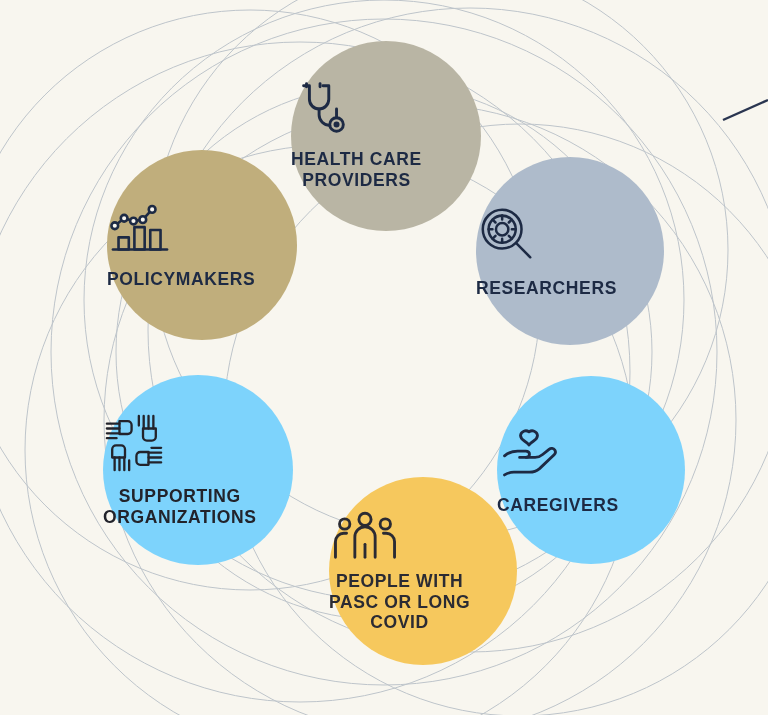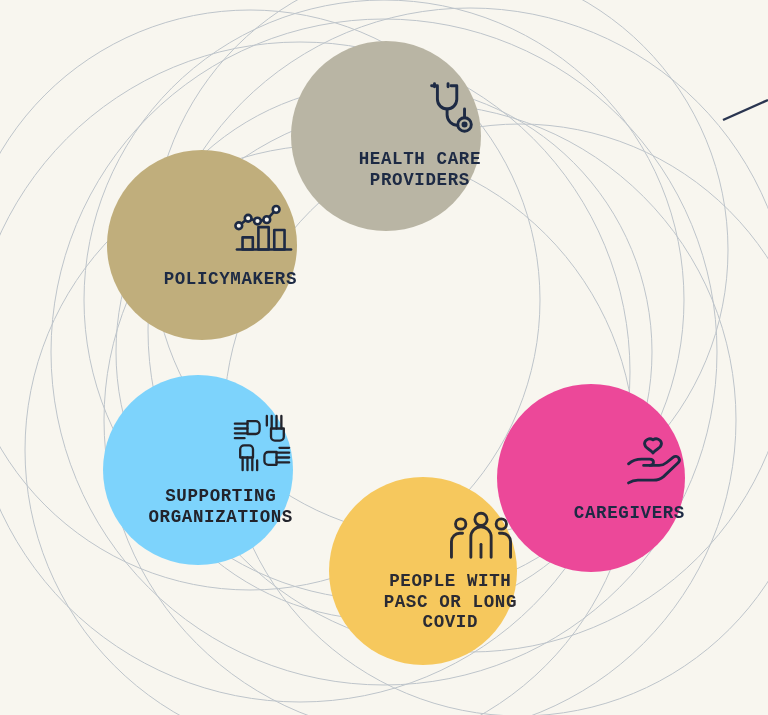--- a/index.html
+++ b/index.html
@@ -27,42 +27,41 @@
     top: 0;
     width: 768px;
     height: 715px;
     pointer-events: none;
   }
   .node {
     position: absolute;
     border-radius: 50%;
     display: flex;
     flex-direction: column;
-    align-items: flex-end;
+    align-items: flex-start;
     justify-content: center;
     box-sizing: border-box;
     text-align: center;
-    font-family: Liberation Mono, monospace;
   }
   .node .icon-wrap {
     display: block;
     line-height: 0;
   }
   .node .node-label {
     color: #1d2a44;
     font-weight: bold;
     letter-spacing: 0.035em;
     line-height: 1.18;
     white-space: pre-line;
     text-transform: uppercase;
   }
   
   #node-hcp      { left: 291px; top: 41px;  width: 190px; height: 190px; background: #b9b5a4; }
   #node-research { left: 476px; top: 157px; width: 188px; height: 188px; background: #aebbcb; }
-  #node-care     { left: 497px; top: 384px; width: 188px; height: 188px; background: #ec4899; }
+  #node-care     { left: 497px; top: 376px; width: 188px; height: 188px; background: #7dd3fc; }
   #node-people   { left: 329px; top: 477px; width: 188px; height: 188px; background: #f6c85d; }
   #node-support  { left: 103px; top: 375px; width: 190px; height: 190px; background: #7dd3fc; }
   #node-policy   { left: 107px; top: 150px; width: 190px; height: 190px; background: #c0ae7c; }
 
   #node-hcp      .node-label { font-size: 17.5px; margin-top: 10px; }
   #node-research .node-label { font-size: 17.5px; margin-top: 12px; }
   #node-care     .node-label { font-size: 17.5px; margin-top: 14px; }
   #node-people   .node-label { font-size: 17.5px; margin-top: 10px; color:#2b2b33; }
   #node-support  .node-label { font-size: 17.5px; margin-top: 12px; color:#22232b; }
   #node-policy   .node-label { font-size: 17.5px; margin-top: 12px; }
@@ -100,20 +99,32 @@
         <path d="M29 33v6a11 11 0 0 0 11 11"></path>
         <circle cx="47" cy="49" r="7"></circle>
         <circle cx="47" cy="49" r="1.6"></circle>
         <path d="M47 42V33"></path>
       </svg>
     </span>
     <span class="node-label">HEALTH CARE
 PROVIDERS</span>
   </div>
 
+  <div class="node" id="node-research">
+    <span class="icon-wrap">
+      <svg width="62" height="62" viewBox="0 0 64 64" fill="none" stroke="#1d2a44" stroke-width="2.6" stroke-linecap="round" stroke-linejoin="round">
+        <circle cx="27" cy="26" r="20"></circle>
+        <circle cx="27" cy="26" r="14"></circle>
+        <circle cx="27" cy="26" r="6.4"></circle>
+        <path d="M27 12v4M27 36v4M13 26h4M37 26h4M17.2 16.2l2.9 2.9M33.9 32.9l2.9 2.9M36.8 16.2l-2.9 2.9M20.1 32.9l-2.9 2.9"></path>
+        <path d="M41.5 40.5L56 55"></path>
+      </svg>
+    </span>
+    <span class="node-label">RESEARCHERS</span>
+  </div>
 
   <div class="node" id="node-care">
     <span class="icon-wrap">
       <svg width="64" height="56" viewBox="0 0 68 58" fill="none" stroke="#1d2a44" stroke-width="3" stroke-linecap="round" stroke-linejoin="round">
         <path d="M34 20.5c-3-4.5-9-4.8-9-10.2A5.6 5.6 0 0 1 34 6.6a5.6 5.6 0 0 1 9 3.7c0 5.4-6 5.7-9 10.2z"></path>
         <path d="M8 32c4-3.5 9-5 14-5h8.5c2.4 0 4 1.4 4 3.3s-1.6 3.4-4 3.4H24"></path>
         <path d="M31 33.7h9.5c3 0 5.6-1.1 8-3.1l6.8-5.5c2-1.6 4.8-1.3 6.1.7 1.1 1.8.7 4-1 5.4L45.2 45.6c-3.2 2.6-6.4 3.8-10.6 3.8H18c-3.6 0-7 1-10 2.9"></path>
       </svg>
     </span>
     <span class="node-label">CAREGIVERS</span>

